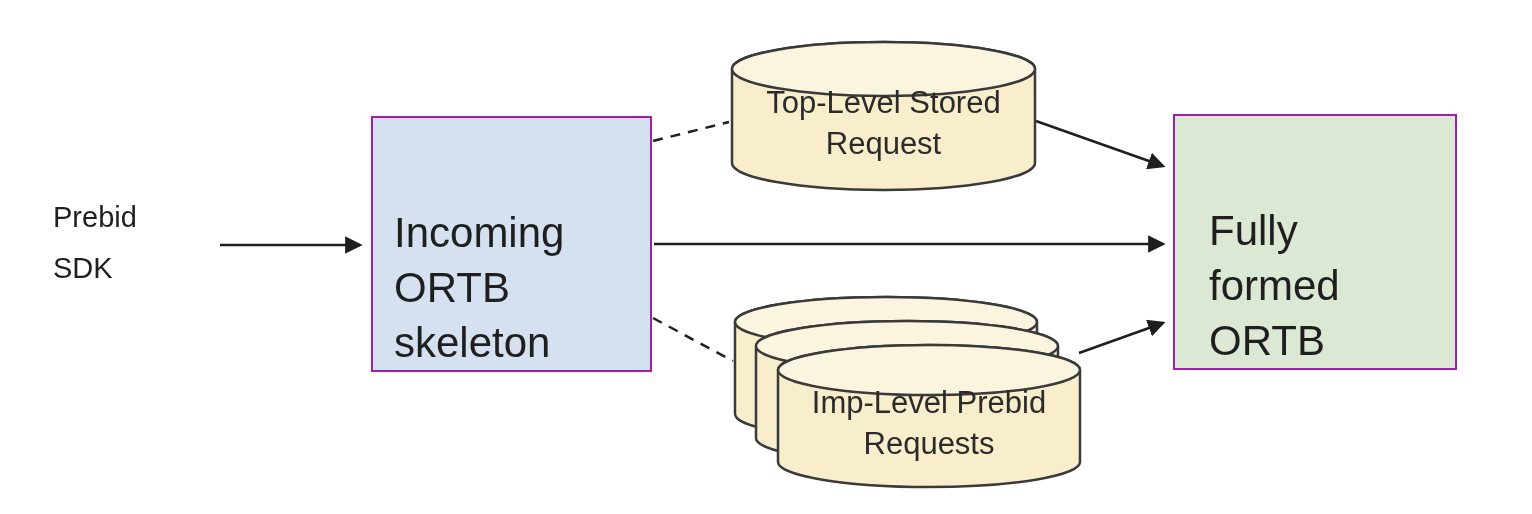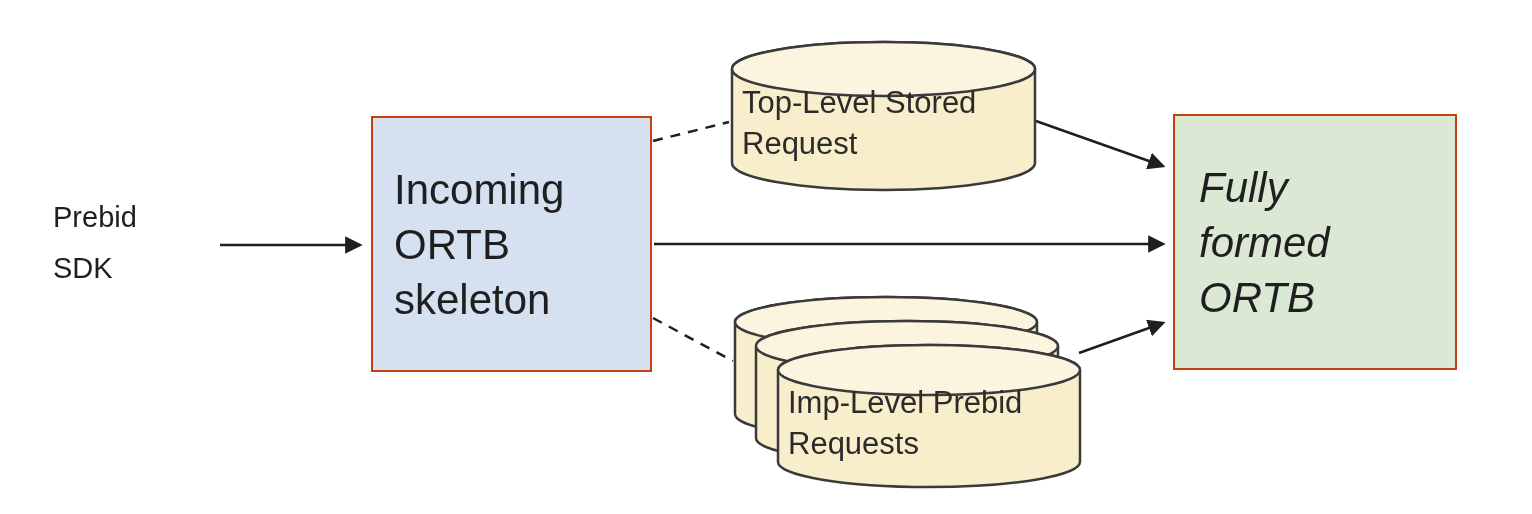--- a/index.html
+++ b/index.html
@@ -18,50 +18,51 @@
     width: 1532px; height: 514px;
   }
   .label {
     position: absolute;
     white-space: pre-line;
     color: #1f1f1f;
   }
   .node-box {
     position: absolute;
     box-sizing: border-box;
-    border: 2px solid #c2410c;
+    border: 2px solid #a21caf;
     display: flex;
-    align-items: center;
+    align-items: flex-end;
   }
   .node-box .box-text {
     font-size: 42px;
     line-height: 55px;
     white-space: pre-line;
   }
   .incoming-box {
     left: 371px; top: 116px;
     width: 281px; height: 256px;
     background: #d5e1f0;
   }
   .incoming-box .box-text { padding-left: 21px; }
   .fully-box {
     left: 1173px; top: 114px;
     width: 284px; height: 256px;
     background: #dbe8d4;
   }
-  .fully-box .box-text { padding-left: 24px; font-style: italic; }
+  .fully-box .box-text { padding-left: 34px; }
   .prebid-label {
     left: 53px; top: 192px;
     width: 170px;
     font-size: 29px;
     line-height: 51px;
   }
   .cyl-label {
     font-size: 31px;
     line-height: 41px;
+    text-align: center;
     color: #2b2b2b;
   }
   .top-cyl-label {
     left: 742px; top: 82px;
     width: 283px;
   }
   .imp-cyl-label {
     left: 788px; top: 382px;
     width: 282px;
   }

